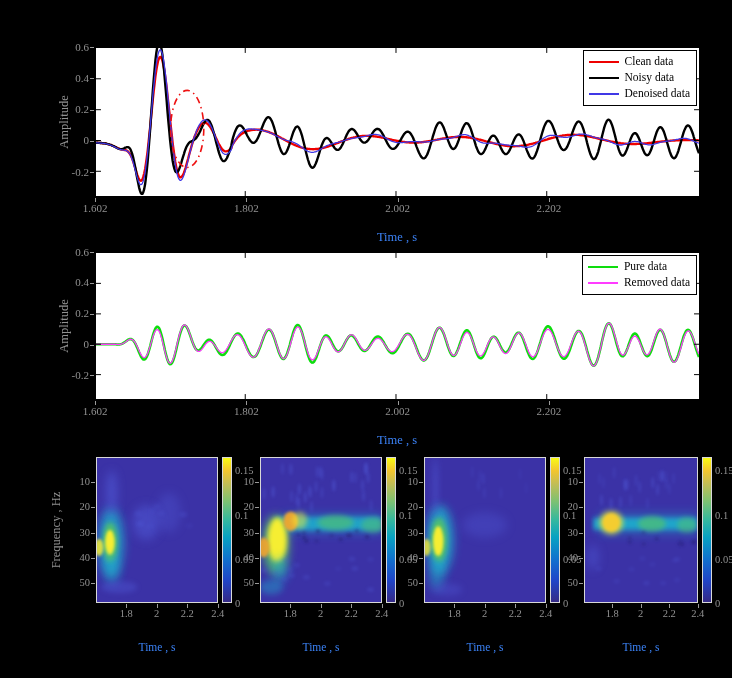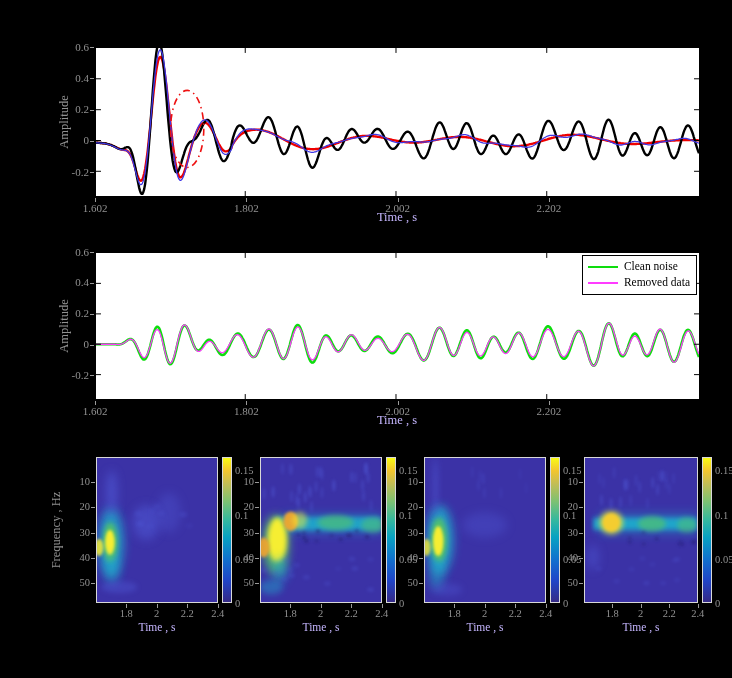--- a/index.html
+++ b/index.html
@@ -16,22 +16,22 @@
   .ltext{font-size:11.5px;color:#000;white-space:nowrap;line-height:1;}
   .tick{position:absolute;background:#9a9a9a;}
   .tlabel{position:absolute;color:#919191;font-size:11px;line-height:1.15;
           text-align:center;transform:translateX(-50%);white-space:nowrap;}
   .tlabel.yt{transform:none;text-align:right;}
   .sclabel{font-size:10.5px;}
   .cblabel{position:absolute;color:#919191;font-size:10.5px;line-height:1;
            text-align:left;white-space:nowrap;}
   .rot{position:absolute;color:#919191;font-size:12.5px;white-space:nowrap;
        transform:translate(-50%,-50%) rotate(-90deg);}
-  .xlab{position:absolute;color:#c4b5fd;font-size:12.5px;white-space:nowrap;
-        transform:translateX(-50%);}
+  .xlab{position:absolute;color:#3b82f6;font-size:12.5px;white-space:nowrap;
+        transform:translateX(-50%);margin-top:20px;}
   .scimg{position:absolute;border:1px solid #d8d8d8;box-sizing:border-box;overflow:hidden;}
   .scimg svg{display:block;width:100%;height:100%;}
   .cbar{position:absolute;border:1px solid #d8d8d8;box-sizing:border-box;}
 </style>
 </head>
 <body>
 
 <div class="fig" id="fig">
   <svg width="0" height="0" style="position:absolute">
     <defs>
@@ -65,20 +65,34 @@
         <line x1="452.2375" y1="145" x2="452.2375" y2="150" stroke="#000"></line>
         <line x1="0" y1="31.2" x2="5" y2="31.2" stroke="#000"></line>
         <line x1="600" y1="31.2" x2="605" y2="31.2" stroke="#000"></line>
         <line x1="0" y1="62.55" x2="5" y2="62.55" stroke="#000"></line>
         <line x1="600" y1="62.55" x2="605" y2="62.55" stroke="#000"></line>
         <line x1="0" y1="93.75" x2="5" y2="93.75" stroke="#000"></line>
         <line x1="600" y1="93.75" x2="605" y2="93.75" stroke="#000"></line>
         <line x1="0" y1="124.94999999999999" x2="5" y2="124.94999999999999" stroke="#000"></line>
         <line x1="600" y1="124.94999999999999" x2="605" y2="124.94999999999999" stroke="#000"></line>
       </svg>
+    <div class="legend" id="legend0">
+        <div class="lrow">
+          <div class="lline" style="background: rgb(238, 0, 0); height: 2.4px;"></div>
+          <span class="ltext">Clean data</span>
+        </div>
+        <div class="lrow">
+          <div class="lline" style="background: rgb(0, 0, 0); height: 2.4px;"></div>
+          <span class="ltext">Noisy data</span>
+        </div>
+        <div class="lrow">
+          <div class="lline" style="background: rgb(64, 56, 230); height: 1.3px;"></div>
+          <span class="ltext">Denoised data</span>
+        </div>
+      </div>
   </div>
   <div class="xlab" id="xlab0" style="left:397px;top:210px">Time , s</div>
 
   <div class="rot" id="ylab1" style="left:64px;top:326px">Amplitude</div>
   <div class="axes" id="axes1">
     <svg id="plot1" viewBox="0 0 605 148" preserveAspectRatio="none">
         <path d="M0.0,92.5L0.9,92.5L1.7,92.5L2.6,92.5L3.5,92.5L4.3,92.5L5.2,92.5L6.1,92.5L6.9,92.5L7.8,92.5L8.6,92.5L9.5,92.5L10.4,92.5L11.2,92.5L12.1,92.5L13.0,92.5L13.8,92.5L14.7,92.5L15.6,92.5L16.4,92.5L17.3,92.5L18.2,92.5L19.0,92.5L19.9,92.6L20.7,92.7L21.6,92.7L22.5,92.7L23.3,92.7L24.2,92.6L25.1,92.4L25.9,92.1L26.8,91.7L27.7,91.2L28.5,90.6L29.4,90.0L30.3,89.4L31.1,88.7L32.0,88.1L32.8,87.6L33.7,87.3L34.6,87.2L35.4,87.3L36.3,87.8L37.2,88.5L38.0,89.5L38.9,90.9L39.8,92.5L40.6,94.4L41.5,96.4L42.4,98.5L43.2,100.6L44.1,102.7L44.9,104.5L45.8,106.0L46.7,107.2L47.5,107.9L48.4,108.0L49.3,107.6L50.1,106.6L51.0,105.0L51.9,102.9L52.7,100.3L53.6,97.3L54.5,94.0L55.3,90.6L56.2,87.2L57.0,83.9L57.9,81.0L58.8,78.5L59.6,76.5L60.5,75.3L61.4,74.7L62.2,75.0L63.1,76.0L64.0,77.7L64.8,80.2L65.7,83.2L66.6,86.7L67.4,90.5L68.3,94.5L69.1,98.4L70.0,102.1L70.9,105.5L71.7,108.3L72.6,110.5L73.5,112.0L74.3,112.7L75.2,112.6L76.1,111.7L76.9,110.2L77.8,107.9L78.7,105.1L79.5,101.9L80.4,98.3L81.2,94.6L82.1,90.8L83.0,87.2L83.8,83.8L84.7,80.7L85.6,78.1L86.4,76.0L87.3,74.5L88.2,73.6L89.0,73.4L89.9,73.8L90.7,74.7L91.6,76.2L92.5,78.0L93.3,80.2L94.2,82.6L95.1,85.2L95.9,87.7L96.8,90.2L97.7,92.5L98.5,94.5L99.4,96.2L100.3,97.5L101.1,98.3L102.0,98.8L102.8,98.9L103.7,98.6L104.6,97.9L105.4,97.0L106.3,95.9L107.2,94.6L108.0,93.2L108.9,91.9L109.8,90.7L110.6,89.6L111.5,88.8L112.4,88.2L113.2,87.9L114.1,87.9L114.9,88.3L115.8,88.9L116.7,89.8L117.5,91.0L118.4,92.4L119.3,93.8L120.1,95.4L121.0,97.0L121.9,98.5L122.7,99.9L123.6,101.2L124.5,102.2L125.3,102.9L126.2,103.3L127.0,103.4L127.9,103.2L128.8,102.7L129.6,101.8L130.5,100.7L131.4,99.3L132.2,97.6L133.1,95.9L134.0,94.0L134.8,92.1L135.7,90.2L136.6,88.4L137.4,86.7L138.3,85.2L139.1,83.9L140.0,82.9L140.9,82.1L141.7,81.7L142.6,81.7L143.5,81.9L144.3,82.6L145.2,83.5L146.1,84.7L146.9,86.2L147.8,87.8L148.7,89.7L149.5,91.7L150.4,93.7L151.2,95.7L152.1,97.7L153.0,99.6L153.8,101.3L154.7,102.8L155.6,104.0L156.4,104.8L157.3,105.4L158.2,105.5L159.0,105.3L159.9,104.7L160.8,103.7L161.6,102.4L162.5,100.7L163.3,98.7L164.2,96.6L165.1,94.2L165.9,91.8L166.8,89.3L167.7,86.9L168.5,84.6L169.4,82.6L170.3,80.8L171.1,79.4L172.0,78.3L172.9,77.8L173.7,77.6L174.6,78.0L175.4,78.8L176.3,80.1L177.2,81.8L178.0,83.9L178.9,86.3L179.8,88.9L180.6,91.7L181.5,94.5L182.4,97.2L183.2,99.8L184.1,102.1L185.0,104.1L185.8,105.7L186.7,106.8L187.6,107.3L188.4,107.3L189.3,106.7L190.1,105.5L191.0,103.8L191.9,101.6L192.7,99.0L193.6,96.1L194.5,93.0L195.3,89.7L196.2,86.5L197.1,83.4L197.9,80.5L198.8,78.0L199.7,75.9L200.5,74.3L201.4,73.3L202.2,72.9L203.1,73.2L204.0,74.1L204.8,75.6L205.7,77.7L206.6,80.3L207.4,83.2L208.3,86.5L209.2,89.9L210.0,93.4L210.9,96.9L211.8,100.2L212.6,103.2L213.5,105.8L214.3,107.9L215.2,109.6L216.1,110.6L216.9,111.1L217.8,110.9L218.7,110.2L219.5,108.9L220.4,107.2L221.3,105.1L222.1,102.7L223.0,100.0L223.9,97.3L224.7,94.7L225.6,92.1L226.4,89.7L227.3,87.7L228.2,86.0L229.0,84.7L229.9,83.9L230.8,83.5L231.6,83.7L232.5,84.2L233.4,85.1L234.2,86.4L235.1,87.9L236.0,89.5L236.8,91.3L237.7,93.1L238.5,94.8L239.4,96.3L240.3,97.6L241.1,98.7L242.0,99.3L242.9,99.7L243.7,99.6L244.6,99.2L245.5,98.4L246.3,97.4L247.2,96.0L248.1,94.5L248.9,92.9L249.8,91.2L250.6,89.5L251.5,87.9L252.4,86.5L253.2,85.3L254.1,84.4L255.0,83.7L255.8,83.5L256.7,83.5L257.6,83.9L258.4,84.7L259.3,85.7L260.2,86.9L261.0,88.3L261.9,89.9L262.7,91.5L263.6,93.1L264.5,94.6L265.3,96.0L266.2,97.2L267.1,98.2L267.9,98.8L268.8,99.2L269.7,99.3L270.5,99.0L271.4,98.5L272.3,97.6L273.1,96.6L274.0,95.3L274.8,94.0L275.7,92.5L276.6,91.0L277.4,89.6L278.3,88.2L279.2,87.0L280.0,86.0L280.9,85.3L281.8,84.8L282.6,84.6L283.5,84.7L284.4,85.1L285.2,85.7L286.1,86.6L286.9,87.8L287.8,89.1L288.7,90.5L289.5,92.1L290.4,93.6L291.3,95.2L292.1,96.7L293.0,98.0L293.9,99.2L294.7,100.2L295.6,100.9L296.5,101.4L297.3,101.6L298.2,101.5L299.0,101.1L299.9,100.4L300.8,99.4L301.6,98.3L302.5,96.9L303.4,95.4L304.2,93.7L305.1,92.0L306.0,90.3L306.8,88.6L307.7,87.0L308.6,85.5L309.4,84.3L310.3,83.2L311.1,82.4L312.0,82.0L312.9,81.8L313.7,82.0L314.6,82.5L315.5,83.3L316.3,84.5L317.2,86.0L318.1,87.7L318.9,89.6L319.8,91.8L320.7,94.0L321.5,96.3L322.4,98.6L323.2,100.8L324.1,102.9L325.0,104.7L325.8,106.3L326.7,107.5L327.6,108.4L328.4,108.9L329.3,108.9L330.2,108.4L331.0,107.6L331.9,106.2L332.8,104.5L333.6,102.4L334.5,100.0L335.3,97.3L336.2,94.5L337.1,91.6L337.9,88.8L338.8,86.0L339.7,83.4L340.5,81.0L341.4,79.1L342.3,77.5L343.1,76.4L344.0,75.8L344.9,75.7L345.7,76.2L346.6,77.1L347.4,78.6L348.3,80.4L349.2,82.6L350.0,85.1L350.9,87.8L351.8,90.6L352.6,93.3L353.5,95.9L354.4,98.3L355.2,100.4L356.1,102.1L357.0,103.4L357.8,104.2L358.7,104.4L359.5,104.1L360.4,103.3L361.3,102.0L362.1,100.2L363.0,98.1L363.9,95.8L364.7,93.2L365.6,90.6L366.5,88.0L367.3,85.5L368.2,83.3L369.1,81.4L369.9,79.9L370.8,78.9L371.6,78.4L372.5,78.4L373.4,79.0L374.2,80.1L375.1,81.6L376.0,83.6L376.8,85.9L377.7,88.5L378.6,91.3L379.4,94.0L380.3,96.7L381.1,99.3L382.0,101.6L382.9,103.5L383.7,105.0L384.6,106.1L385.5,106.6L386.3,106.7L387.2,106.2L388.1,105.2L388.9,103.9L389.8,102.2L390.7,100.2L391.5,98.0L392.4,95.7L393.2,93.5L394.1,91.3L395.0,89.4L395.8,87.7L396.7,86.4L397.6,85.4L398.4,84.9L399.3,84.8L400.2,85.2L401.0,85.9L401.9,87.0L402.8,88.4L403.6,90.1L404.5,91.8L405.3,93.6L406.2,95.4L407.1,97.1L407.9,98.5L408.8,99.6L409.7,100.4L410.5,100.8L411.4,100.8L412.3,100.4L413.1,99.6L414.0,98.3L414.9,96.8L415.7,95.0L416.6,93.0L417.4,91.0L418.3,88.9L419.2,86.8L420.0,85.0L420.9,83.4L421.8,82.1L422.6,81.3L423.5,80.8L424.4,80.8L425.2,81.3L426.1,82.2L427.0,83.6L427.8,85.4L428.7,87.4L429.5,89.8L430.4,92.2L431.3,94.8L432.1,97.3L433.0,99.8L433.9,102.0L434.7,103.9L435.6,105.5L436.5,106.6L437.3,107.3L438.2,107.4L439.1,107.1L439.9,106.2L440.8,104.9L441.6,103.1L442.5,101.0L443.4,98.5L444.2,95.8L445.1,93.0L446.0,90.1L446.8,87.2L447.7,84.4L448.6,81.8L449.4,79.6L450.3,77.6L451.2,76.1L452.0,75.0L452.9,74.4L453.7,74.3L454.6,74.6L455.5,75.5L456.3,76.8L457.2,78.5L458.1,80.5L458.9,82.9L459.8,85.4L460.7,88.2L461.5,90.9L462.4,93.7L463.3,96.4L464.1,98.9L465.0,101.2L465.8,103.1L466.7,104.8L467.6,106.0L468.4,106.8L469.3,107.2L470.2,107.1L471.0,106.5L471.9,105.5L472.8,104.2L473.6,102.4L474.5,100.4L475.4,98.1L476.2,95.6L477.1,93.1L477.9,90.5L478.8,88.0L479.7,85.7L480.5,83.6L481.4,81.9L482.3,80.5L483.1,79.5L484.0,79.0L484.9,79.0L485.7,79.6L486.6,80.7L487.5,82.2L488.3,84.2L489.2,86.6L490.0,89.4L490.9,92.4L491.8,95.5L492.6,98.7L493.5,101.9L494.4,104.9L495.2,107.6L496.1,110.0L497.0,111.9L497.8,113.3L498.7,114.0L499.6,114.2L500.4,113.7L501.3,112.5L502.1,110.8L503.0,108.4L503.9,105.6L504.7,102.3L505.6,98.7L506.5,94.9L507.3,91.0L508.2,87.2L509.1,83.5L509.9,80.2L510.8,77.2L511.7,74.8L512.5,72.9L513.4,71.7L514.2,71.2L515.1,71.3L516.0,72.2L516.8,73.6L517.7,75.7L518.6,78.2L519.4,81.1L520.3,84.2L521.2,87.5L522.0,90.8L522.9,94.0L523.8,96.9L524.6,99.5L525.5,101.6L526.3,103.2L527.2,104.3L528.1,104.7L528.9,104.6L529.8,103.8L530.7,102.6L531.5,100.9L532.4,98.8L533.3,96.4L534.1,94.0L535.0,91.4L535.9,89.0L536.7,86.8L537.6,84.8L538.4,83.3L539.3,82.2L540.2,81.7L541.0,81.6L541.9,82.2L542.8,83.2L543.6,84.7L544.5,86.6L545.4,88.8L546.2,91.1L547.1,93.6L548.0,96.1L548.8,98.4L549.7,100.5L550.5,102.2L551.4,103.5L552.3,104.3L553.1,104.6L554.0,104.3L554.9,103.4L555.7,102.0L556.6,100.2L557.5,98.0L558.3,95.4L559.2,92.7L560.1,89.9L560.9,87.2L561.8,84.6L562.6,82.4L563.5,80.5L564.4,79.0L565.2,78.1L566.1,77.8L567.0,78.1L567.8,79.1L568.7,80.5L569.6,82.5L570.4,85.0L571.3,87.8L572.2,90.8L573.0,94.0L573.9,97.2L574.8,100.3L575.6,103.1L576.5,105.5L577.3,107.6L578.2,109.1L579.1,110.0L579.9,110.3L580.8,110.0L581.7,109.0L582.5,107.5L583.4,105.5L584.3,103.1L585.1,100.3L586.0,97.3L586.9,94.2L587.7,91.0L588.6,88.0L589.4,85.2L590.3,82.8L591.2,80.8L592.0,79.2L592.9,78.3L593.8,77.9L594.6,78.0L595.5,78.8L596.4,80.1L597.2,81.9L598.1,84.1L599.0,86.6L599.8,89.4L600.7,92.3L601.5,95.2L602.4,98.1L603.3,100.8L604.1,103.2L605.0,105.3" fill="none" stroke="#0edd0e" stroke-width="2.6" stroke-linejoin="round"></path>
         <path d="M0.0,92.5L0.9,92.5L1.7,92.5L2.6,92.5L3.5,92.5L4.3,92.5L5.2,92.5L6.1,92.5L6.9,92.5L7.8,92.5L8.6,92.5L9.5,92.5L10.4,92.5L11.2,92.5L12.1,92.5L13.0,92.5L13.8,92.5L14.7,92.5L15.6,92.5L16.4,92.5L17.3,92.5L18.2,92.5L19.0,92.5L19.9,92.6L20.7,92.7L21.6,92.7L22.5,92.8L23.3,92.7L24.2,92.7L25.1,92.5L25.9,92.2L26.8,91.9L27.7,91.4L28.5,90.9L29.4,90.3L30.3,89.7L31.1,89.1L32.0,88.5L32.8,88.0L33.7,87.6L34.6,87.4L35.4,87.5L36.3,87.8L37.2,88.4L38.0,89.3L38.9,90.4L39.8,91.9L40.6,93.5L41.5,95.3L42.4,97.2L43.2,99.1L44.1,100.9L44.9,102.6L45.8,104.0L46.7,105.1L47.5,105.8L48.4,106.0L49.3,105.7L50.1,104.8L51.0,103.5L51.9,101.6L52.7,99.4L53.6,96.7L54.5,93.9L55.3,90.9L56.2,88.0L57.0,85.2L57.9,82.6L58.8,80.5L59.6,78.9L60.5,77.9L61.4,77.6L62.2,77.9L63.1,79.0L64.0,80.7L64.8,83.0L65.7,85.9L66.6,89.1L67.4,92.6L68.3,96.2L69.1,99.7L70.0,103.0L70.9,106.0L71.7,108.4L72.6,110.3L73.5,111.4L74.3,111.8L75.2,111.4L76.1,110.4L76.9,108.6L77.8,106.3L78.7,103.5L79.5,100.2L80.4,96.7L81.2,93.0L82.1,89.3L83.0,85.8L83.8,82.5L84.7,79.5L85.6,77.1L86.4,75.1L87.3,73.7L88.2,73.0L89.0,72.8L89.9,73.3L90.7,74.3L91.6,75.8L92.5,77.7L93.3,79.9L94.2,82.4L95.1,85.0L95.9,87.6L96.8,90.1L97.7,92.5L98.5,94.6L99.4,96.4L100.3,97.9L101.1,98.9L102.0,99.6L102.8,99.8L103.7,99.7L104.6,99.2L105.4,98.5L106.3,97.5L107.2,96.4L108.0,95.1L108.9,93.9L109.8,92.7L110.6,91.7L111.5,90.8L112.4,90.1L113.2,89.7L114.1,89.5L114.9,89.7L115.8,90.1L116.7,90.7L117.5,91.6L118.4,92.6L119.3,93.7L120.1,95.0L121.0,96.2L121.9,97.4L122.7,98.5L123.6,99.4L124.5,100.2L125.3,100.7L126.2,101.0L127.0,101.0L127.9,100.7L128.8,100.1L129.6,99.3L130.5,98.2L131.4,97.0L132.2,95.5L133.1,94.0L134.0,92.4L134.8,90.7L135.7,89.1L136.6,87.6L137.4,86.2L138.3,85.0L139.1,84.0L140.0,83.3L140.9,82.9L141.7,82.7L142.6,82.9L143.5,83.4L144.3,84.1L145.2,85.2L146.1,86.5L146.9,88.0L147.8,89.7L148.7,91.5L149.5,93.4L150.4,95.3L151.2,97.3L152.1,99.1L153.0,100.8L153.8,102.3L154.7,103.6L155.6,104.6L156.4,105.3L157.3,105.6L158.2,105.6L159.0,105.2L159.9,104.4L160.8,103.3L161.6,101.9L162.5,100.1L163.3,98.1L164.2,95.8L165.1,93.5L165.9,91.0L166.8,88.5L167.7,86.2L168.5,83.9L169.4,81.9L170.3,80.1L171.1,78.7L172.0,77.7L172.9,77.1L173.7,77.0L174.6,77.4L175.4,78.2L176.3,79.5L177.2,81.2L178.0,83.3L178.9,85.7L179.8,88.3L180.6,91.0L181.5,93.8L182.4,96.5L183.2,99.1L184.1,101.5L185.0,103.5L185.8,105.2L186.7,106.4L187.6,107.0L188.4,107.2L189.3,106.7L190.1,105.8L191.0,104.3L191.9,102.4L192.7,100.0L193.6,97.4L194.5,94.5L195.3,91.5L196.2,88.4L197.1,85.5L197.9,82.7L198.8,80.3L199.7,78.2L200.5,76.6L201.4,75.5L202.2,75.0L203.1,75.1L204.0,75.8L204.8,77.0L205.7,78.7L206.6,80.9L207.4,83.5L208.3,86.3L209.2,89.4L210.0,92.5L210.9,95.5L211.8,98.5L212.6,101.2L213.5,103.5L214.3,105.4L215.2,106.9L216.1,107.9L216.9,108.3L217.8,108.2L218.7,107.6L219.5,106.5L220.4,104.9L221.3,103.1L222.1,101.0L223.0,98.7L223.9,96.3L224.7,94.0L225.6,91.8L226.4,89.8L227.3,88.0L228.2,86.6L229.0,85.6L229.9,85.0L230.8,84.9L231.6,85.1L232.5,85.8L233.4,86.7L234.2,88.0L235.1,89.5L236.0,91.1L236.8,92.8L237.7,94.5L238.5,96.0L239.4,97.4L240.3,98.6L241.1,99.5L242.0,100.0L242.9,100.2L243.7,100.1L244.6,99.5L245.5,98.7L246.3,97.5L247.2,96.1L248.1,94.5L248.9,92.8L249.8,91.1L250.6,89.3L251.5,87.7L252.4,86.2L253.2,85.0L254.1,84.0L255.0,83.3L255.8,82.9L256.7,82.9L257.6,83.2L258.4,83.8L259.3,84.8L260.2,85.9L261.0,87.3L261.9,88.8L262.7,90.3L263.6,91.9L264.5,93.4L265.3,94.8L266.2,96.1L267.1,97.1L267.9,97.9L268.8,98.4L269.7,98.6L270.5,98.6L271.4,98.2L272.3,97.6L273.1,96.8L274.0,95.8L274.8,94.7L275.7,93.4L276.6,92.2L277.4,90.9L278.3,89.8L279.2,88.7L280.0,87.8L280.9,87.1L281.8,86.7L282.6,86.5L283.5,86.5L284.4,86.8L285.2,87.3L286.1,88.1L286.9,89.0L287.8,90.1L288.7,91.3L289.5,92.6L290.4,93.9L291.3,95.2L292.1,96.4L293.0,97.5L293.9,98.4L294.7,99.1L295.6,99.7L296.5,99.9L297.3,100.0L298.2,99.8L299.0,99.3L299.9,98.6L300.8,97.7L301.6,96.5L302.5,95.2L303.4,93.8L304.2,92.3L305.1,90.8L306.0,89.2L306.8,87.7L307.7,86.3L308.6,85.1L309.4,84.0L310.3,83.2L311.1,82.7L312.0,82.4L312.9,82.4L313.7,82.7L314.6,83.4L315.5,84.3L316.3,85.6L317.2,87.1L318.1,88.9L318.9,90.8L319.8,92.9L320.7,95.1L321.5,97.3L322.4,99.5L323.2,101.6L324.1,103.5L325.0,105.3L325.8,106.7L326.7,107.8L327.6,108.6L328.4,108.9L329.3,108.8L330.2,108.3L331.0,107.3L331.9,105.9L332.8,104.2L333.6,102.0L334.5,99.6L335.3,97.0L336.2,94.2L337.1,91.3L337.9,88.5L338.8,85.7L339.7,83.2L340.5,80.9L341.4,78.9L342.3,77.3L343.1,76.2L344.0,75.6L344.9,75.5L345.7,75.9L346.6,76.8L347.4,78.1L348.3,79.9L349.2,82.0L350.0,84.4L350.9,87.0L351.8,89.7L352.6,92.4L353.5,95.0L354.4,97.4L355.2,99.5L356.1,101.3L357.0,102.6L357.8,103.5L358.7,103.9L359.5,103.8L360.4,103.2L361.3,102.2L362.1,100.7L363.0,98.9L363.9,96.8L364.7,94.5L365.6,92.1L366.5,89.8L367.3,87.5L368.2,85.4L369.1,83.6L369.9,82.2L370.8,81.2L371.6,80.6L372.5,80.5L373.4,80.9L374.2,81.8L375.1,83.1L376.0,84.8L376.8,86.8L377.7,89.0L378.6,91.3L379.4,93.7L380.3,96.0L381.1,98.2L382.0,100.2L382.9,101.8L383.7,103.1L384.6,103.9L385.5,104.3L386.3,104.2L387.2,103.7L388.1,102.8L388.9,101.5L389.8,99.9L390.7,98.1L391.5,96.1L392.4,94.1L393.2,92.1L394.1,90.2L395.0,88.5L395.8,87.1L396.7,86.0L397.6,85.3L398.4,85.0L399.3,85.2L400.2,85.7L401.0,86.6L401.9,87.8L402.8,89.3L403.6,91.0L404.5,92.9L405.3,94.7L406.2,96.5L407.1,98.1L407.9,99.6L408.8,100.7L409.7,101.5L410.5,101.9L411.4,101.9L412.3,101.5L413.1,100.6L414.0,99.4L414.9,97.9L415.7,96.1L416.6,94.1L417.4,92.0L418.3,89.9L419.2,87.8L420.0,85.9L420.9,84.2L421.8,82.8L422.6,81.8L423.5,81.2L424.4,81.0L425.2,81.2L426.1,81.9L427.0,83.0L427.8,84.5L428.7,86.3L429.5,88.4L430.4,90.6L431.3,92.9L432.1,95.3L433.0,97.5L433.9,99.6L434.7,101.5L435.6,103.0L436.5,104.1L437.3,104.9L438.2,105.2L439.1,105.0L439.9,104.4L440.8,103.4L441.6,102.0L442.5,100.2L443.4,98.1L444.2,95.8L445.1,93.4L446.0,90.9L446.8,88.4L447.7,86.0L448.6,83.8L449.4,81.9L450.3,80.2L451.2,78.9L452.0,77.9L452.9,77.4L453.7,77.4L454.6,77.7L455.5,78.5L456.3,79.6L457.2,81.1L458.1,82.9L458.9,84.9L459.8,87.2L460.7,89.5L461.5,91.9L462.4,94.3L463.3,96.5L464.1,98.6L465.0,100.5L465.8,102.2L466.7,103.4L467.6,104.4L468.4,104.9L469.3,105.0L470.2,104.8L471.0,104.1L471.9,103.1L472.8,101.7L473.6,100.0L474.5,98.0L475.4,95.8L476.2,93.5L477.1,91.2L477.9,88.9L478.8,86.7L479.7,84.6L480.5,82.8L481.4,81.3L482.3,80.2L483.1,79.5L484.0,79.3L484.9,79.5L485.7,80.3L486.6,81.5L487.5,83.2L488.3,85.3L489.2,87.8L490.0,90.5L490.9,93.5L491.8,96.6L492.6,99.8L493.5,102.9L494.4,105.8L495.2,108.4L496.1,110.6L497.0,112.4L497.8,113.7L498.7,114.4L499.6,114.5L500.4,113.9L501.3,112.7L502.1,110.9L503.0,108.6L503.9,105.8L504.7,102.5L505.6,98.9L506.5,95.2L507.3,91.3L508.2,87.5L509.1,83.9L509.9,80.5L510.8,77.5L511.7,75.1L512.5,73.1L513.4,71.8L514.2,71.2L515.1,71.2L516.0,71.8L516.8,73.1L517.7,74.9L518.6,77.2L519.4,79.9L520.3,82.9L521.2,86.0L522.0,89.2L522.9,92.2L523.8,95.1L524.6,97.7L525.5,99.9L526.3,101.6L527.2,102.8L528.1,103.4L528.9,103.5L529.8,103.1L530.7,102.1L531.5,100.8L532.4,99.1L533.3,97.1L534.1,95.0L535.0,92.9L535.9,90.8L536.7,88.8L537.6,87.1L538.4,85.8L539.3,84.9L540.2,84.4L541.0,84.3L541.9,84.8L542.8,85.7L543.6,87.0L544.5,88.6L545.4,90.5L546.2,92.6L547.1,94.7L548.0,96.8L548.8,98.7L549.7,100.4L550.5,101.8L551.4,102.7L552.3,103.2L553.1,103.2L554.0,102.7L554.9,101.7L555.7,100.2L556.6,98.3L557.5,96.1L558.3,93.6L559.2,90.9L560.1,88.3L560.9,85.7L561.8,83.2L562.6,81.1L563.5,79.4L564.4,78.1L565.2,77.4L566.1,77.2L567.0,77.7L567.8,78.7L568.7,80.3L569.6,82.3L570.4,84.8L571.3,87.7L572.2,90.7L573.0,93.9L573.9,97.1L574.8,100.2L575.6,103.1L576.5,105.6L577.3,107.7L578.2,109.2L579.1,110.3L579.9,110.7L580.8,110.5L581.7,109.7L582.5,108.4L583.4,106.5L584.3,104.3L585.1,101.6L586.0,98.8L586.9,95.8L587.7,92.7L588.6,89.8L589.4,87.0L590.3,84.6L591.2,82.5L592.0,80.9L592.9,79.7L593.8,79.1L594.6,79.0L595.5,79.5L596.4,80.5L597.2,81.9L598.1,83.7L599.0,85.9L599.8,88.3L600.7,90.8L601.5,93.4L602.4,96.0L603.3,98.4L604.1,100.7L605.0,102.6" fill="none" stroke="#ff3cff" stroke-width="1.3" stroke-linejoin="round"></path>
         <line x1="149.7375" y1="0" x2="149.7375" y2="5" stroke="#000"></line>
         <line x1="149.7375" y1="143" x2="149.7375" y2="148" stroke="#000"></line>
@@ -91,21 +105,21 @@
         <line x1="0" y1="61.715999999999994" x2="5" y2="61.715999999999994" stroke="#000"></line>
         <line x1="600" y1="61.715999999999994" x2="605" y2="61.715999999999994" stroke="#000"></line>
         <line x1="0" y1="92.5" x2="5" y2="92.5" stroke="#000"></line>
         <line x1="600" y1="92.5" x2="605" y2="92.5" stroke="#000"></line>
         <line x1="0" y1="123.28399999999999" x2="5" y2="123.28399999999999" stroke="#000"></line>
         <line x1="600" y1="123.28399999999999" x2="605" y2="123.28399999999999" stroke="#000"></line>
       </svg>
     <div class="legend" id="legend1">
         <div class="lrow">
           <div class="lline" style="background: rgb(14, 221, 14); height: 2.6px;"></div>
-          <span class="ltext">Clean noise</span>
+          <span class="ltext">Pure data</span>
         </div>
         <div class="lrow">
           <div class="lline" style="background: rgb(255, 60, 255); height: 1.3px;"></div>
           <span class="ltext">Removed data</span>
         </div>
       </div>
   </div>
   <div class="xlab" id="xlab1" style="left:397px;top:413px">Time , s</div>
 
   <div class="rot" id="freqlab" style="left:56px;top:530px">Frequency , Hz</div>

